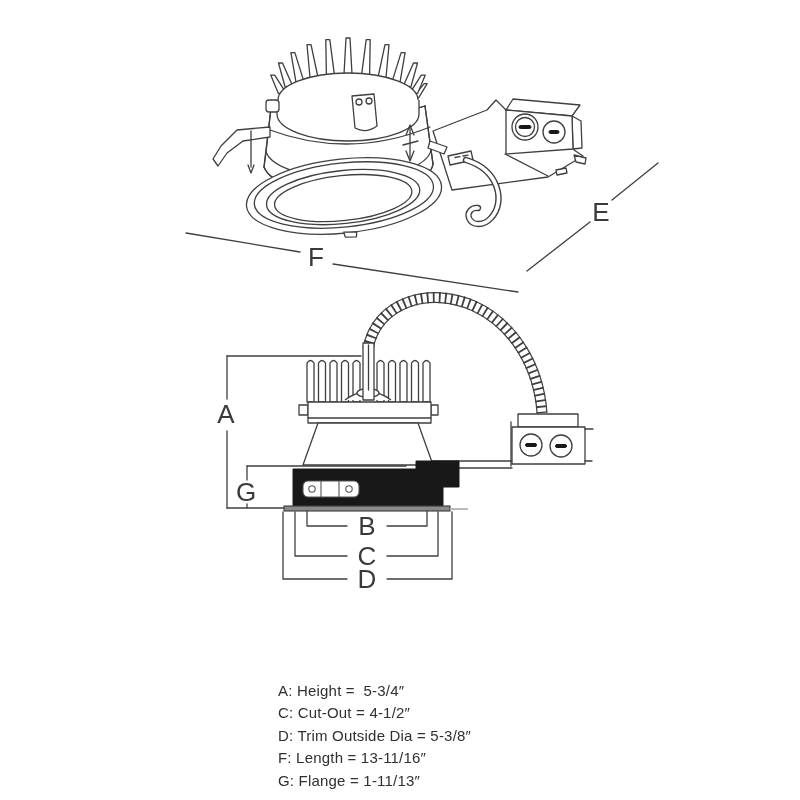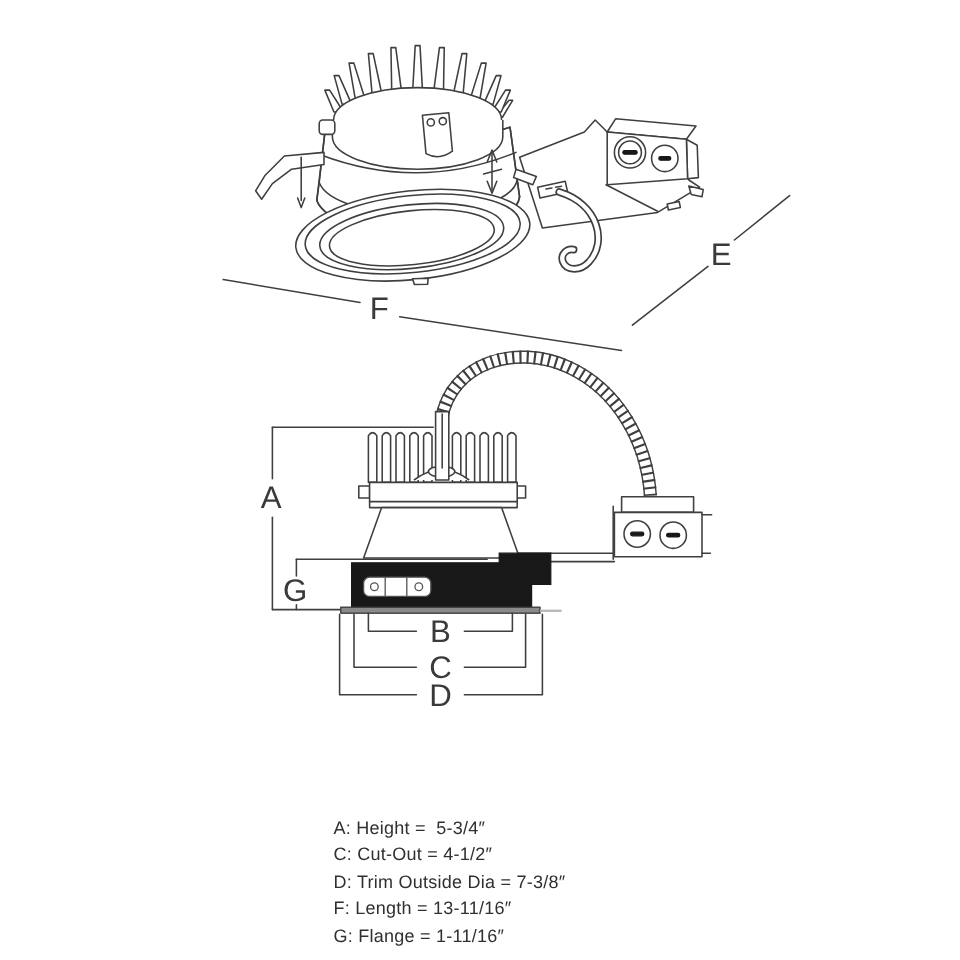--- a/index.html
+++ b/index.html
@@ -220,18 +220,18 @@
       <path class="ln" d="M283,512 L283,579 L347,579"></path>
       <text class="dimtext" x="367" y="588">D</text>
       <path class="ln" d="M387,579 L452,579 L452,512"></path>
     </g>
   </g>
 </svg>
 
 <div class="legend">
   <div class="legend-line">A: Height =  5-3/4″</div>
   <div class="legend-line">C: Cut-Out = 4-1/2″</div>
-  <div class="legend-line">D: Trim Outside Dia = 7-3/8″</div>
+  <div class="legend-line">D: Trim Outside Dia = 5-3/8″</div>
   <div class="legend-line">F: Length = 13-11/16″</div>
-  <div class="legend-line">G: Flange = 1-11/16″</div>
+  <div class="legend-line">G: Flange = 1-11/13″</div>
 </div>
 
 </div>
 
 </body></html>

